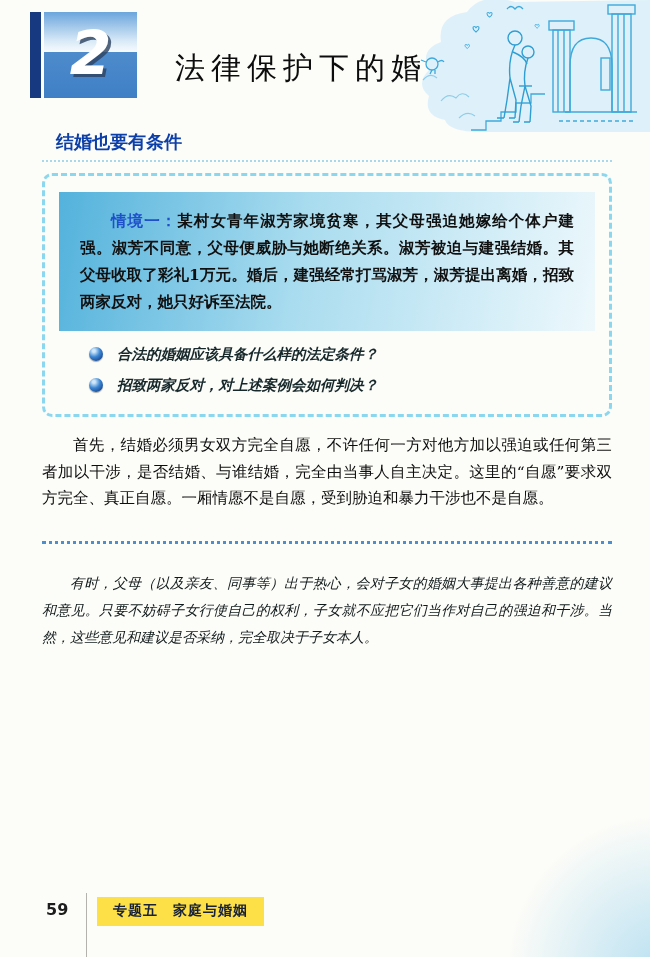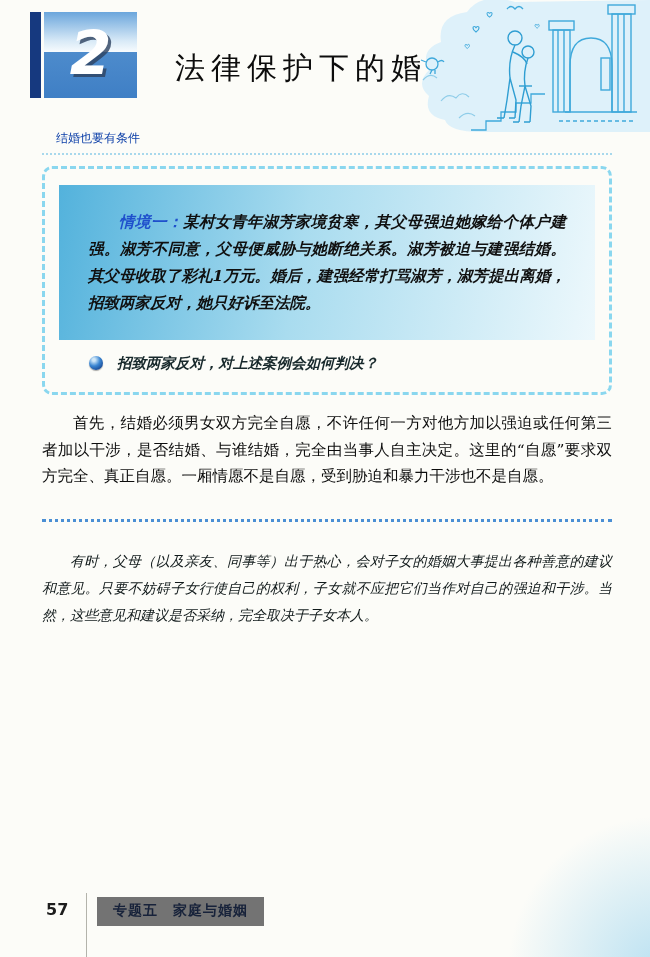--- a/index.html
+++ b/index.html
@@ -29,35 +29,35 @@
   }
   .chapter-title {
     position:absolute; left:175px; top:48px;
     font-size:30px; letter-spacing:6px; color:#0c0c0c; font-weight:500;
   }
   .illustration { position:absolute; right:0; top:0; }
 
   
   .section-heading {
     font-family:"DejaVu Sans","Liberation Sans",sans-serif;
-    font-weight:normal; color:#0c3fa8; font-size:12px; padding-left:14px;
+    font-weight:bold; color:#0c3fa8; font-size:18px; padding-left:14px;
   }
   .dotted-underline { margin-top:6px; border-bottom:2px dotted #a8d8ec; }
 
   
   .panel {
     margin-top:11px; border:3px dashed #8ad7ef; border-radius:10px;
     padding:16px 14px 8px;
   }
   .scenario {
     padding:11px 17px 12px; margin-bottom:13px;
     font-size:15.5px; line-height:27px; font-weight:bold; color:#101010;
     text-align:justify;
   }
-  .scenario p { margin:12px; text-indent:2em;font-style:italic; }
+  .scenario p { margin:4px; text-indent:2em; }
   .scenario .label { color:#1f50cc; }
   .scenario-1 { background:linear-gradient(100deg,#53b2dc 0%,#a9dcef 45%,#edf8fc 100%); }
   .scenario-2 { background:linear-gradient(100deg,#e2f3fa 0%,#b5e1f1 50%,#4fafda 100%); }
   .scenario-3 { background:linear-gradient(110deg,#41c0e8 0%,#9fe1f4 55%,#dcf3fa 100%); }
 
   .question {
     display:flex; align-items:flex-start; margin:11px 0 11px 30px;
     font-size:14.5px; font-style:italic; font-weight:bold; color:#17282b;
     line-height:20px;
   }
@@ -96,21 +96,21 @@
   
   .footer { position:absolute; left:0; top:893px; width:100%; height:64px; }
   .page-num {
     position:absolute; left:46px; top:7px;
     font-family:"DejaVu Sans","Liberation Sans",sans-serif;
     font-size:16px; font-weight:bold; color:#1d1d1d;
   }
   .vrule { position:absolute; left:86px; top:0; width:1px; height:64px; background:#b3b3ab; }
   .chapter-tag {
     position:absolute; left:97px; top:4px;
-    background:#737373; padding:5px 16px 6px;
+    background:#fde047; padding:5px 16px 6px;
     font-family:"DejaVu Sans","Liberation Sans",sans-serif;
     font-size:14px; font-weight:bold; color:#17223a; letter-spacing:1px;
   }
   .corner-wash {
     position:absolute; right:0; bottom:0; width:150px; height:160px;
     background:radial-gradient(circle at 108% 108%, rgba(150,210,238,.65), rgba(150,210,238,0) 65%);
     pointer-events:none;
   }
 </style>
 </head>
@@ -187,35 +187,39 @@
     <div class="panel">
 
       <div class="scenario scenario-1">
         <p><span class="label">情境一：</span><span>某村女青年淑芳家境贫寒，其父母强迫她嫁给个体户建强。淑芳不同意，父母便威胁与她断绝关系。淑芳被迫与建强结婚。其父母收取了彩礼1万元。婚后，建强经常打骂淑芳，淑芳提出离婚，招致两家反对，她只好诉至法院。</span></p>
       </div>
 
 
 
       <div class="question">
         <span class="sphere"></span>
+        <span>合法的婚姻应该具备什么样的法定条件？</span>
+      </div>
+      <div class="question">
+        <span class="sphere"></span>
         <span>招致两家反对，对上述案例会如何判决？</span>
       </div>
     </div>
 
     <div class="bodytext">
       <p>首先，结婚必须男女双方完全自愿，不许任何一方对他方加以强迫或任何第三者加以干涉，是否结婚、与谁结婚，完全由当事人自主决定。这里的“自愿”要求双方完全、真正自愿。一厢情愿不是自愿，受到胁迫和暴力干涉也不是自愿。</p>
     </div>
 
     <div class="expert-head">
       <div class="dotline"></div>
     </div>
     <p class="expert-text">有时，父母（以及亲友、同事等）出于热心，会对子女的婚姻大事提出各种善意的建议和意见。只要不妨碍子女行使自己的权利，子女就不应把它们当作对自己的强迫和干涉。当然，这些意见和建议是否采纳，完全取决于子女本人。</p>
 
   </div>
 
   <div class="footer">
-    <div class="page-num">57</div>
+    <div class="page-num">59</div>
     <div class="vrule"></div>
     <div class="chapter-tag">专题五　家庭与婚姻</div>
   </div>
 
   <div class="corner-wash"></div>
 </div>
 
 </body></html>

